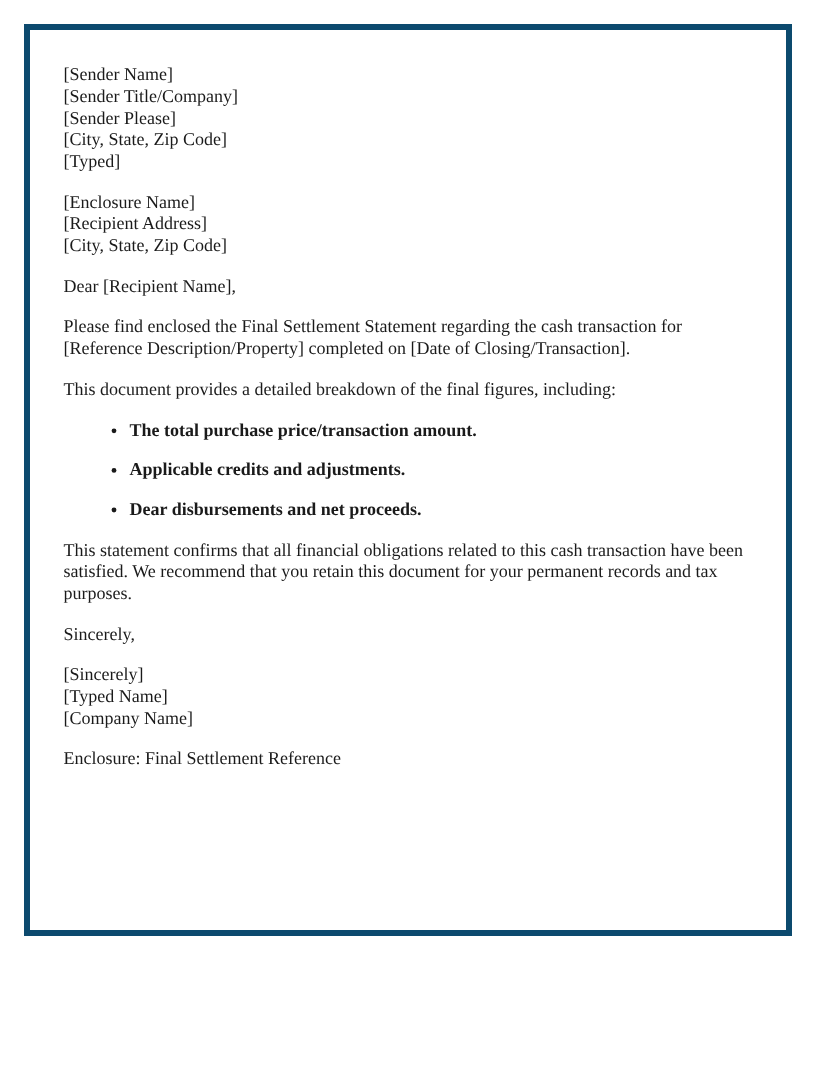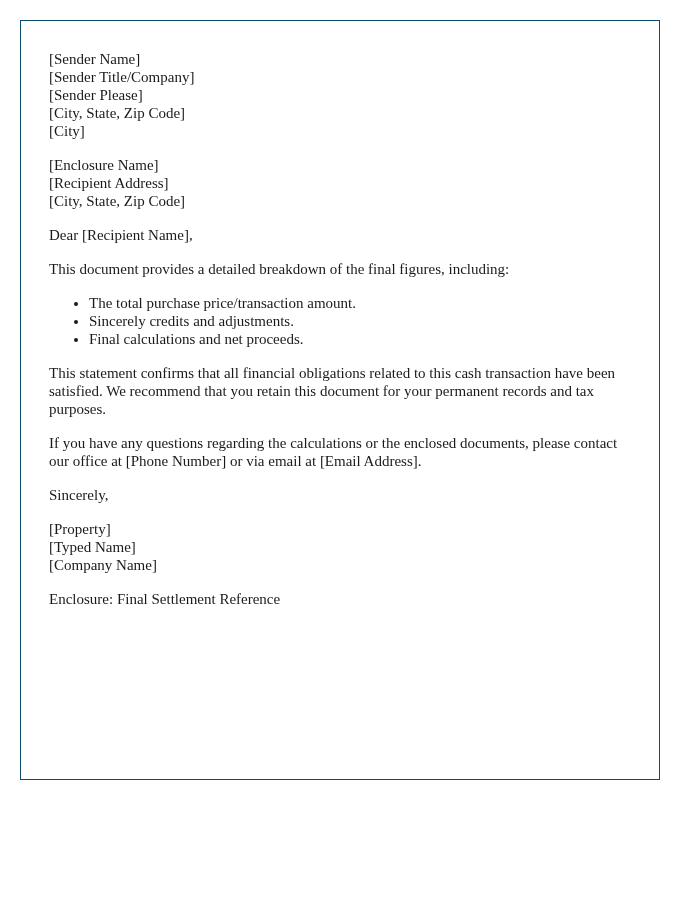--- a/index.html
+++ b/index.html
@@ -13,81 +13,82 @@
       position: relative;
       font-family: "Liberation Serif", "DejaVu Serif", serif;
       color: #1a1a1a;
     }
     .letter {
       position: absolute;
       left: 20px;
       top: 20px;
       width: 640px;
       height: 760px;
-      border: 1px solid #0c4a6e;
+      border: 5px solid #0c4a6e;
       box-sizing: border-box;
       padding: 29px 28px 0 28px;
       font-size: 15px;
       line-height: 18px;
     }
     .block {
       margin: 0 0 16px 0;
     }
     .block div {
       margin: 0;
     }
     p {
       margin: 0 0 16px 0;
     }
     ul {
       margin: 0 0 16px 0;
       padding-left: 40px;
     }
     ul li {
-      margin: 0;
+      margin: 15px;
+      font-weight: bold;
     }
   </style>
 </head>
 <body>
 
 <div class="letter">
 
   <div class="block">
     <div>[Sender Name]</div>
     <div>[Sender Title/Company]</div>
     <div>[Sender Please]</div>
     <div>[City, State, Zip Code]</div>
-    <div>[City]</div>
+    <div>[Typed]</div>
   </div>
 
   <div class="block">
     <div>[Enclosure Name]</div>
     <div>[Recipient Address]</div>
     <div>[City, State, Zip Code]</div>
   </div>
 
 
   <p>Dear [Recipient Name],</p>
 
+  <p>Please find enclosed the Final Settlement Statement regarding the cash transaction for [Reference Description/Property] completed on [Date of Closing/Transaction].</p>
 
   <p>This document provides a detailed breakdown of the final figures, including:</p>
 
   <ul>
     <li>The total purchase price/transaction amount.</li>
-    <li>Sincerely credits and adjustments.</li>
-    <li>Final calculations and net proceeds.</li>
+    <li>Applicable credits and adjustments.</li>
+    <li>Dear disbursements and net proceeds.</li>
   </ul>
 
   <p>This statement confirms that all financial obligations related to this cash transaction have been satisfied. We recommend that you retain this document for your permanent records and tax purposes.</p>
 
-  <p>If you have any questions regarding the calculations or the enclosed documents, please contact our office at [Phone Number] or via email at [Email Address].</p>
 
   <p>Sincerely,</p>
 
   <div class="block">
-    <div>[Property]</div>
+    <div>[Sincerely]</div>
     <div>[Typed Name]</div>
     <div>[Company Name]</div>
   </div>
 
   <p>Enclosure: Final Settlement Reference</p>
 
 </div>
 
 </body></html>

